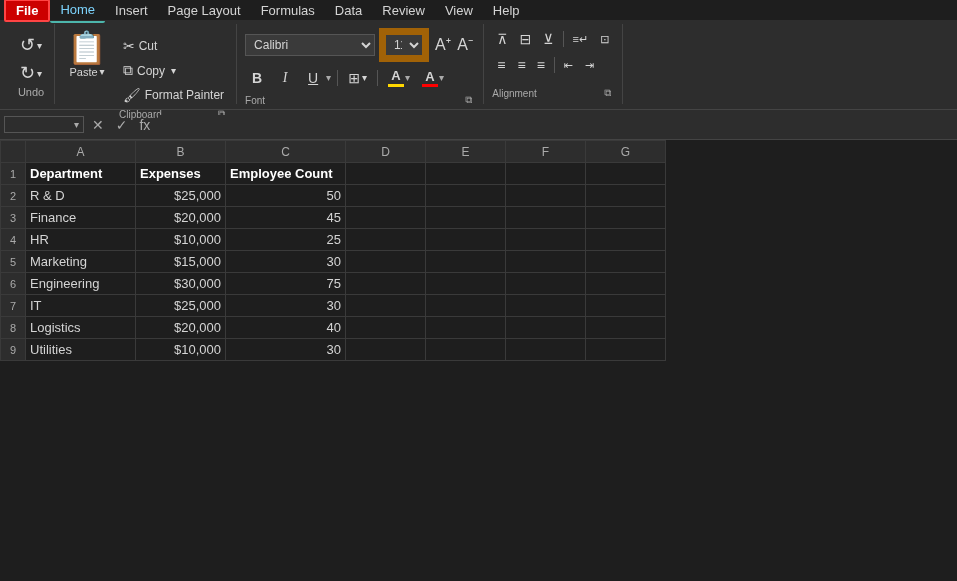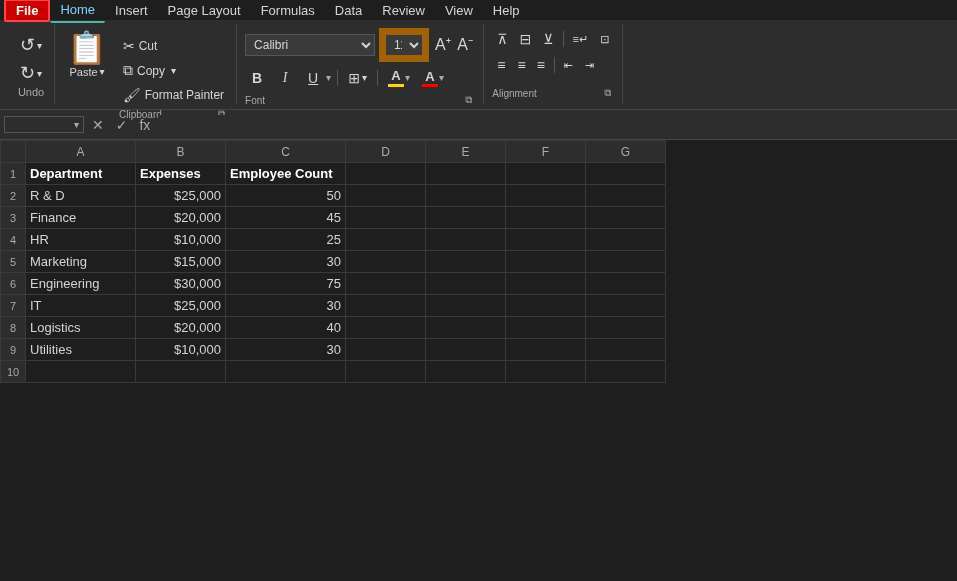--- a/index.html
+++ b/index.html
@@ -621,25 +621,15 @@
         <tr>
           <td class="row-header">9</td>
           <td class="cell">Utilities</td>
           <td class="cell number">$10,000</td>
           <td class="cell number">30</td>
           <td class="cell empty"></td>
           <td class="cell empty"></td>
           <td class="cell empty"></td>
           <td class="cell empty"></td>
         </tr>
-        <tr>
-          <td class="row-header">10</td>
-          <td class="cell empty"></td>
-          <td class="cell empty"></td>
-          <td class="cell empty"></td>
-          <td class="cell empty"></td>
-          <td class="cell empty"></td>
-          <td class="cell empty"></td>
-          <td class="cell empty"></td>
-        </tr>
       </tbody>
   </table>
 </div>
 
 </body></html>

